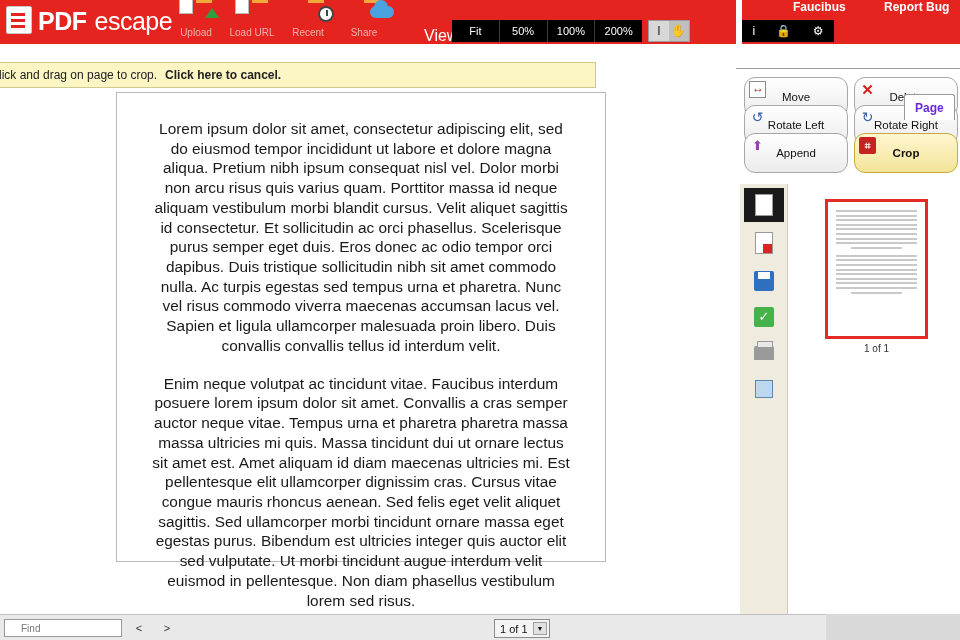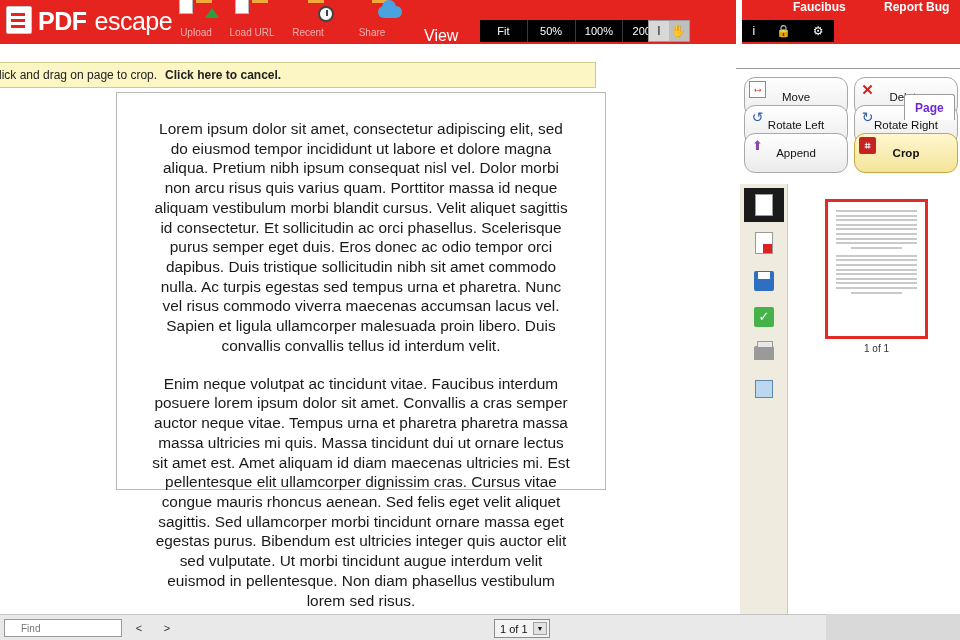--- a/index.html
+++ b/index.html
@@ -77,21 +77,21 @@
   }
   .folder .cloud:after {
     content: ""; position: absolute; left: 4px; top: -6px; width: 14px; height: 14px;
     background: #4aa3df; border-radius: 50%;
   }
 
   .view-label { position: absolute; left: 424px; top: 27px; color: #ffffff; font-size: 16px; }
 
   .zoombar {
     position: absolute; left: 452px; top: 20px; width: 190px; height: 22px;
-    background: #000000; display: flex; align-items: stretch; margin-left: 28px;
+    background: #000000; display: flex; align-items: stretch;
   }
   .zoombar .zbtn {
     flex: 1; color: #ffffff; font-size: 11px; display: flex;
     align-items: center; justify-content: center;
     border-right: 1px solid #3a3a3a;
   }
   .zoombar .zbtn:last-child { border-right: none; }
 
   .cursor-group {
     position: absolute; left: 648px; top: 20px; width: 42px; height: 22px;
@@ -110,21 +110,21 @@
   
   .crop-bar {
     position: absolute; left: -6px; top: 62px; width: 602px; height: 26px;
     background: #fbf6c4; border: 1px solid #cfc98b;
     font-size: 12px; color: #222; display: flex; align-items: center; padding-left: 4px;
   }
   .crop-bar .cancel { font-weight: bold; margin-left: 8px; }
 
   
   .page-canvas {
-    position: absolute; left: 116px; top: 92px; width: 490px; height: 398px;
+    position: absolute; left: 116px; top: 92px; width: 490px; height: 470px;
     background: #ffffff; border: 1px solid #b9b9b9;
   }
   .doc-text {
     padding: 26px 34px 0 34px; font-size: 15.4px; line-height: 1.28;
     color: #1a1a1a; text-align: center;
   }
   .doc-text p { margin: 0 0 18px 0; text-indent: 0; }
 
   
   .right-panel {
@@ -267,21 +267,21 @@
         <span class="folder"><span class="page"></span></span>
       </span>
       <span class="cap">Load URL</span>
     </div>
     <div class="tool-icon" style="left:280px;">
       <span class="glyph">
         <span class="folder"><span class="clock"></span></span>
       </span>
       <span class="cap">Recent</span>
     </div>
-    <div class="tool-icon" style="left:344px;">
+    <div class="tool-icon" style="left:336px;">
       <span class="glyph">
         <span class="folder"><span class="cloud"></span></span>
       </span>
       <span class="cap">Share</span>
     </div>
 
     <div class="view-label">View</div>
 
     <div class="zoombar">
       <div class="zbtn">Fit</div>

